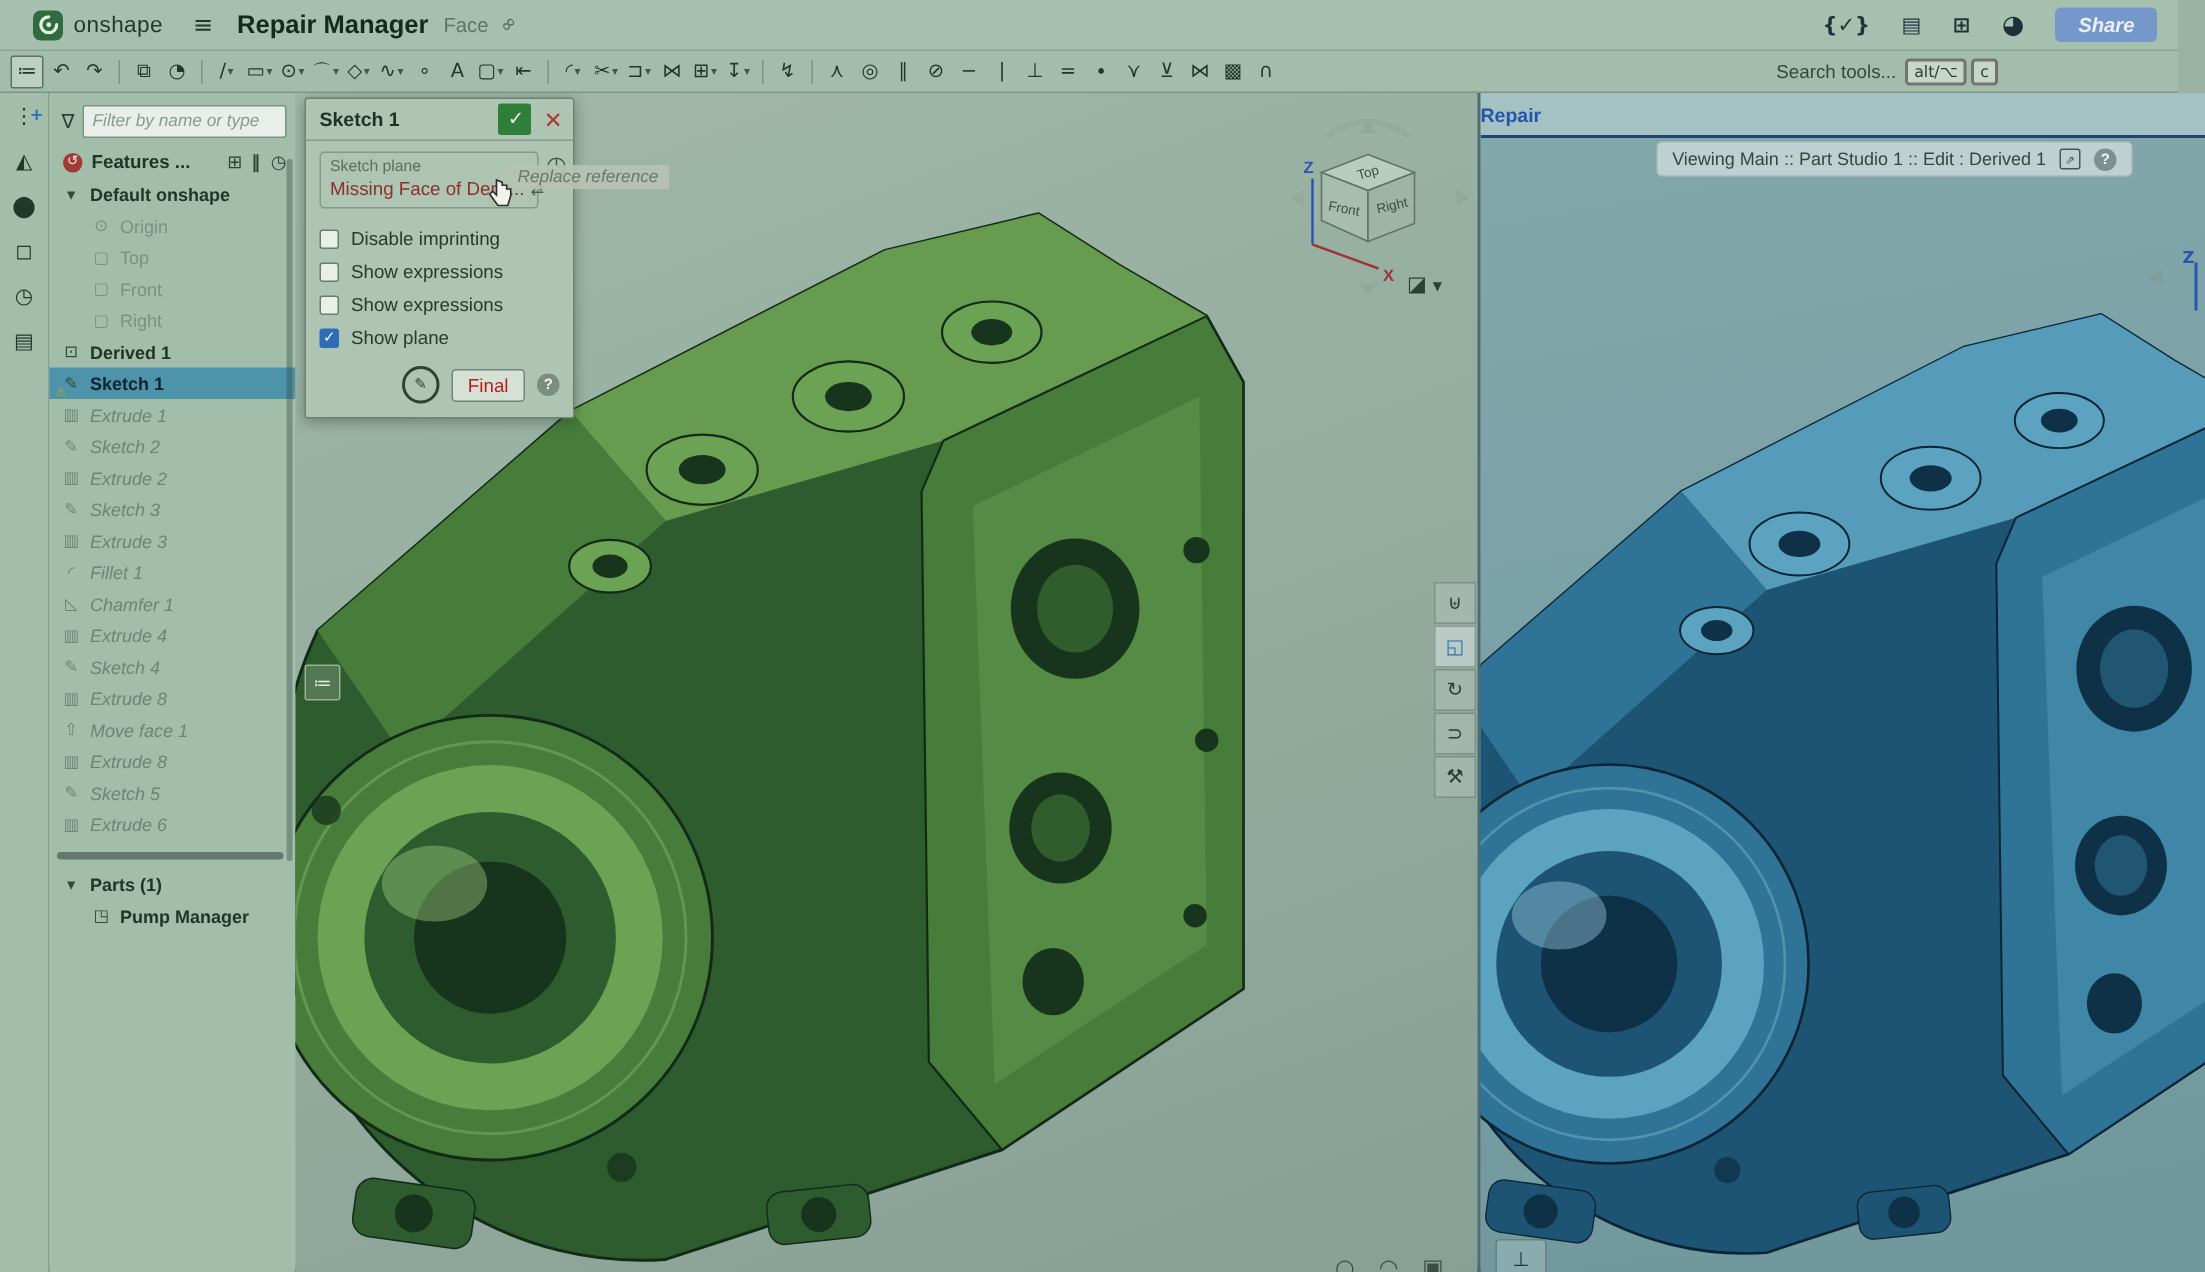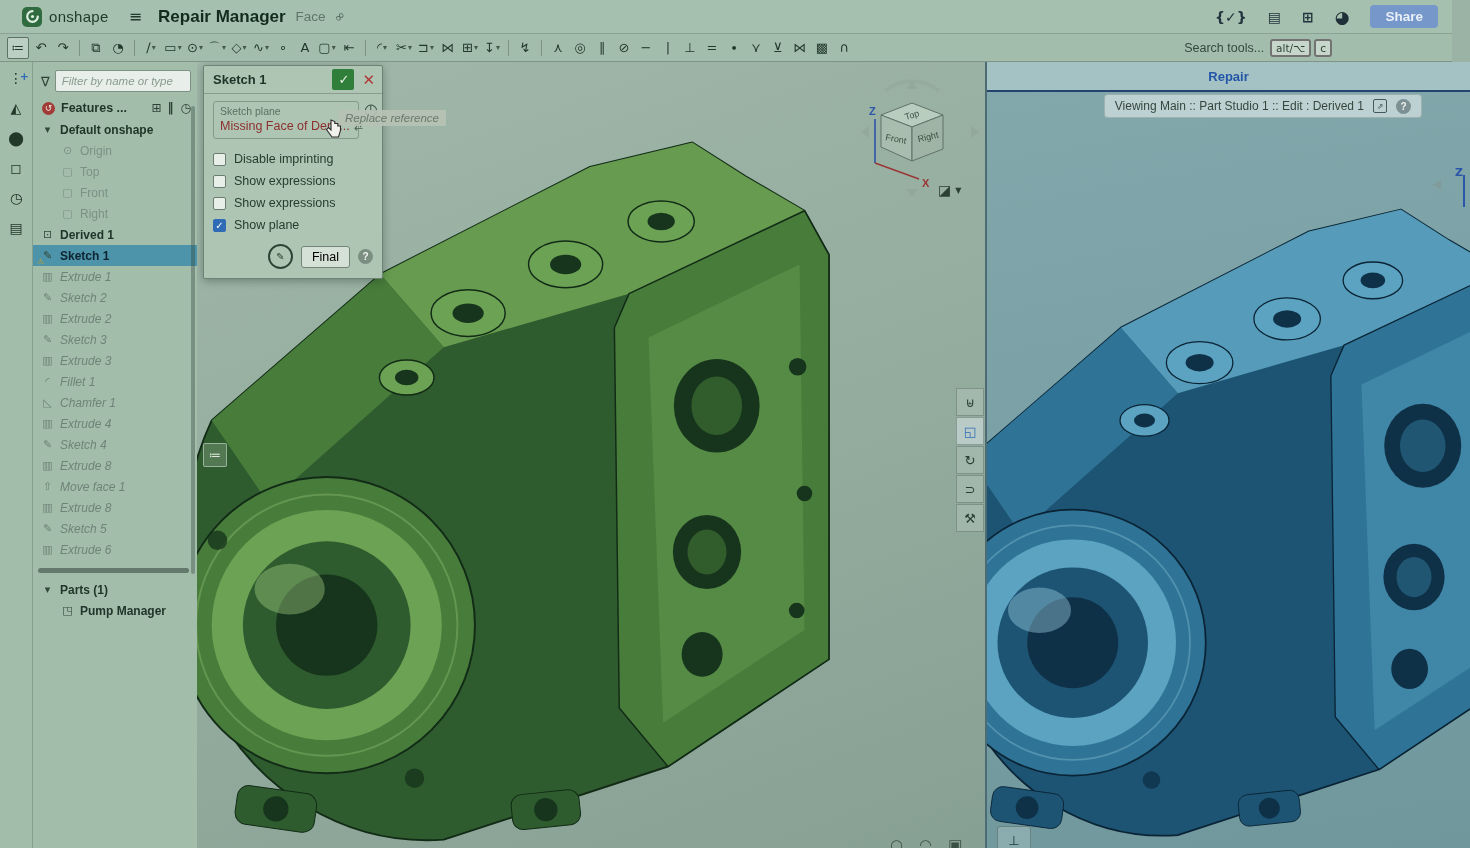--- a/index.html
+++ b/index.html
@@ -16,21 +16,21 @@
   .brand{font-size:15px;color:#1d3a28;margin-left:7px;letter-spacing:.3px;}
   .hamburger{font-size:16px;color:#22382a;margin-left:20px;font-family:"DejaVu Sans",sans-serif;cursor:pointer;}
   .doc-title{font-size:17px;font-weight:bold;color:#122b1c;margin-left:16px;}
   .branch{font-size:13.5px;color:#5f7568;margin-left:10px;}
   .link-ic{display:inline-block;font-size:13px;color:#52695c;margin-left:8px;transform:rotate(-45deg);
            font-family:"DejaVu Sans",sans-serif;}
   #titlebar .right{margin-left:auto;display:flex;align-items:center;gap:21px;padding-right:14px;}
   .hd-ic{font-size:14px;color:#20333c;font-family:"DejaVu Sans",sans-serif;cursor:pointer;font-weight:bold;}
   .hd-ic.globe{color:#1f3038;font-size:17px;}
   #share-btn{background:#7697c9;color:#e9eff8;font-size:13.5px;font-weight:600;border:none;
-             border-radius:4px;padding:4px 15px;cursor:pointer;}
+             border-radius:4px;padding:4px 15px;cursor:pointer;font-style:italic;}
 
   
   #toolbar{position:absolute;left:0;top:34px;width:100%;height:28px;background:#a3bdac;
            border-bottom:1px solid rgba(70,90,75,.4);box-sizing:border-box;display:flex;align-items:center;}
   #toolbar-icons{display:flex;align-items:center;height:100%;padding-left:6px;}
   .ic{min-width:20px;height:20px;display:flex;align-items:center;justify-content:center;
       font-size:13px;color:#22382a;font-family:"DejaVu Sans",sans-serif;margin:0 1px;cursor:pointer;}
   .ic .chev{font-size:8px;color:#44584a;margin-left:1px;}
   .ic.sel{border:1px solid #5c7364;background:rgba(255,255,255,.28);border-radius:2px;}
   .tdiv{width:1px;height:16px;background:rgba(60,80,65,.38);margin:0 5px;}
@@ -125,21 +125,21 @@
   .cbrow{display:flex;align-items:center;gap:8px;height:22px;cursor:pointer;}
   .cb{width:13px;height:13px;border:1px solid #6b7d70;border-radius:2px;background:rgba(238,243,238,.9);
       display:flex;align-items:center;justify-content:center;box-sizing:border-box;}
   .cb.checked{background:#2f6cb5;border-color:#2f6cb5;color:#fff;font-size:10px;font-family:"DejaVu Sans",sans-serif;}
   .cblabel{font-size:12.5px;color:#273c2e;}
   .dlg-footer{display:flex;align-items:center;justify-content:flex-end;gap:8px;margin-top:8px;}
   .sketch-circle{width:21px;height:21px;border:2px solid #2c4434;border-radius:50%;display:flex;
                  align-items:center;justify-content:center;font-size:10px;color:#2c4434;
                  font-family:"DejaVu Sans",sans-serif;cursor:pointer;}
   #final-btn{border:1px solid #728576;border-radius:3px;background:rgba(245,248,244,.55);
-             font-size:12.5px;color:#000000;padding:3px 10px;cursor:pointer;font-family:"Liberation Sans",sans-serif;}
+             font-size:12.5px;color:#b91c1c;padding:3px 10px;cursor:pointer;font-family:"Liberation Sans",sans-serif;}
   .help-circle{width:15px;height:15px;border-radius:50%;background:#7b8e80;color:#eef3ee;font-size:10px;
                font-weight:bold;display:flex;align-items:center;justify-content:center;cursor:pointer;}
 
   #replace-tooltip{position:absolute;left:141px;top:48px;background:rgba(182,194,180,.92);
                    color:#68796c;font-size:11.5px;padding:2px 7px;white-space:nowrap;z-index:40;font-style:italic;}
   #cursor-hand{position:absolute;left:128px;top:57px;z-index:50;}
 
   
   #viewcube{position:absolute;left:658px;top:13px;width:130px;height:130px;z-index:20;}
   #axes-dropdown{position:absolute;left:741px;top:120px;z-index:20;display:flex;align-items:center;gap:4px;
@@ -154,21 +154,21 @@
   #repair-strip{position:absolute;left:759px;top:326px;z-index:25;display:flex;flex-direction:column;gap:1px;}
   .strip-btn{width:26px;height:26px;border:1px solid rgba(80,100,92,.45);background:rgba(205,220,212,.28);
              display:flex;align-items:center;justify-content:center;font-size:13px;color:#2c3e33;
              font-family:"DejaVu Sans",sans-serif;cursor:pointer;}
   .strip-btn.sel{background:rgba(225,235,240,.5);color:#2f6cb5;}
   #bottom-ghosts{position:absolute;left:693px;top:774px;display:flex;gap:16px;z-index:20;}
   .ghost{font-size:15px;color:rgba(40,60,48,.8);font-family:"DejaVu Sans",sans-serif;}
 
   
   #repair-header{position:absolute;left:0;top:0;right:0;height:28px;background:#a4c1c4;
-                 border-bottom:2px solid #24436f;display:flex;align-items:center;justify-content:center;z-index:10;}
+                 border-bottom:2px solid #24436f;display:flex;align-items:center;justify-content:flex-start;z-index:10;}
   #repair-title{font-size:13px;font-weight:bold;color:#2456a8;}
   #viewing-pill{position:absolute;top:32px;right:48px;height:22px;background:rgba(250,252,250,.5);
                 border:1px solid rgba(120,140,135,.45);border-radius:4px;display:flex;align-items:center;
                 gap:9px;padding:0 10px;z-index:10;}
   #viewing-pill .crumb{font-size:12px;color:#37463d;white-space:nowrap;}
   .extlink{width:12px;height:12px;border:1.5px solid #47585a;border-radius:2px;display:flex;align-items:center;
            justify-content:center;font-size:8px;color:#47585a;font-family:"DejaVu Sans",sans-serif;cursor:pointer;}
   #viewing-pill .help-circle{background:#7d9094;}
   #z-frag{position:absolute;left:468px;top:100px;z-index:8;}
   #z-frag .zlab{color:#2b55a8;font-weight:bold;font-size:11px;font-family:"DejaVu Sans",sans-serif;}

